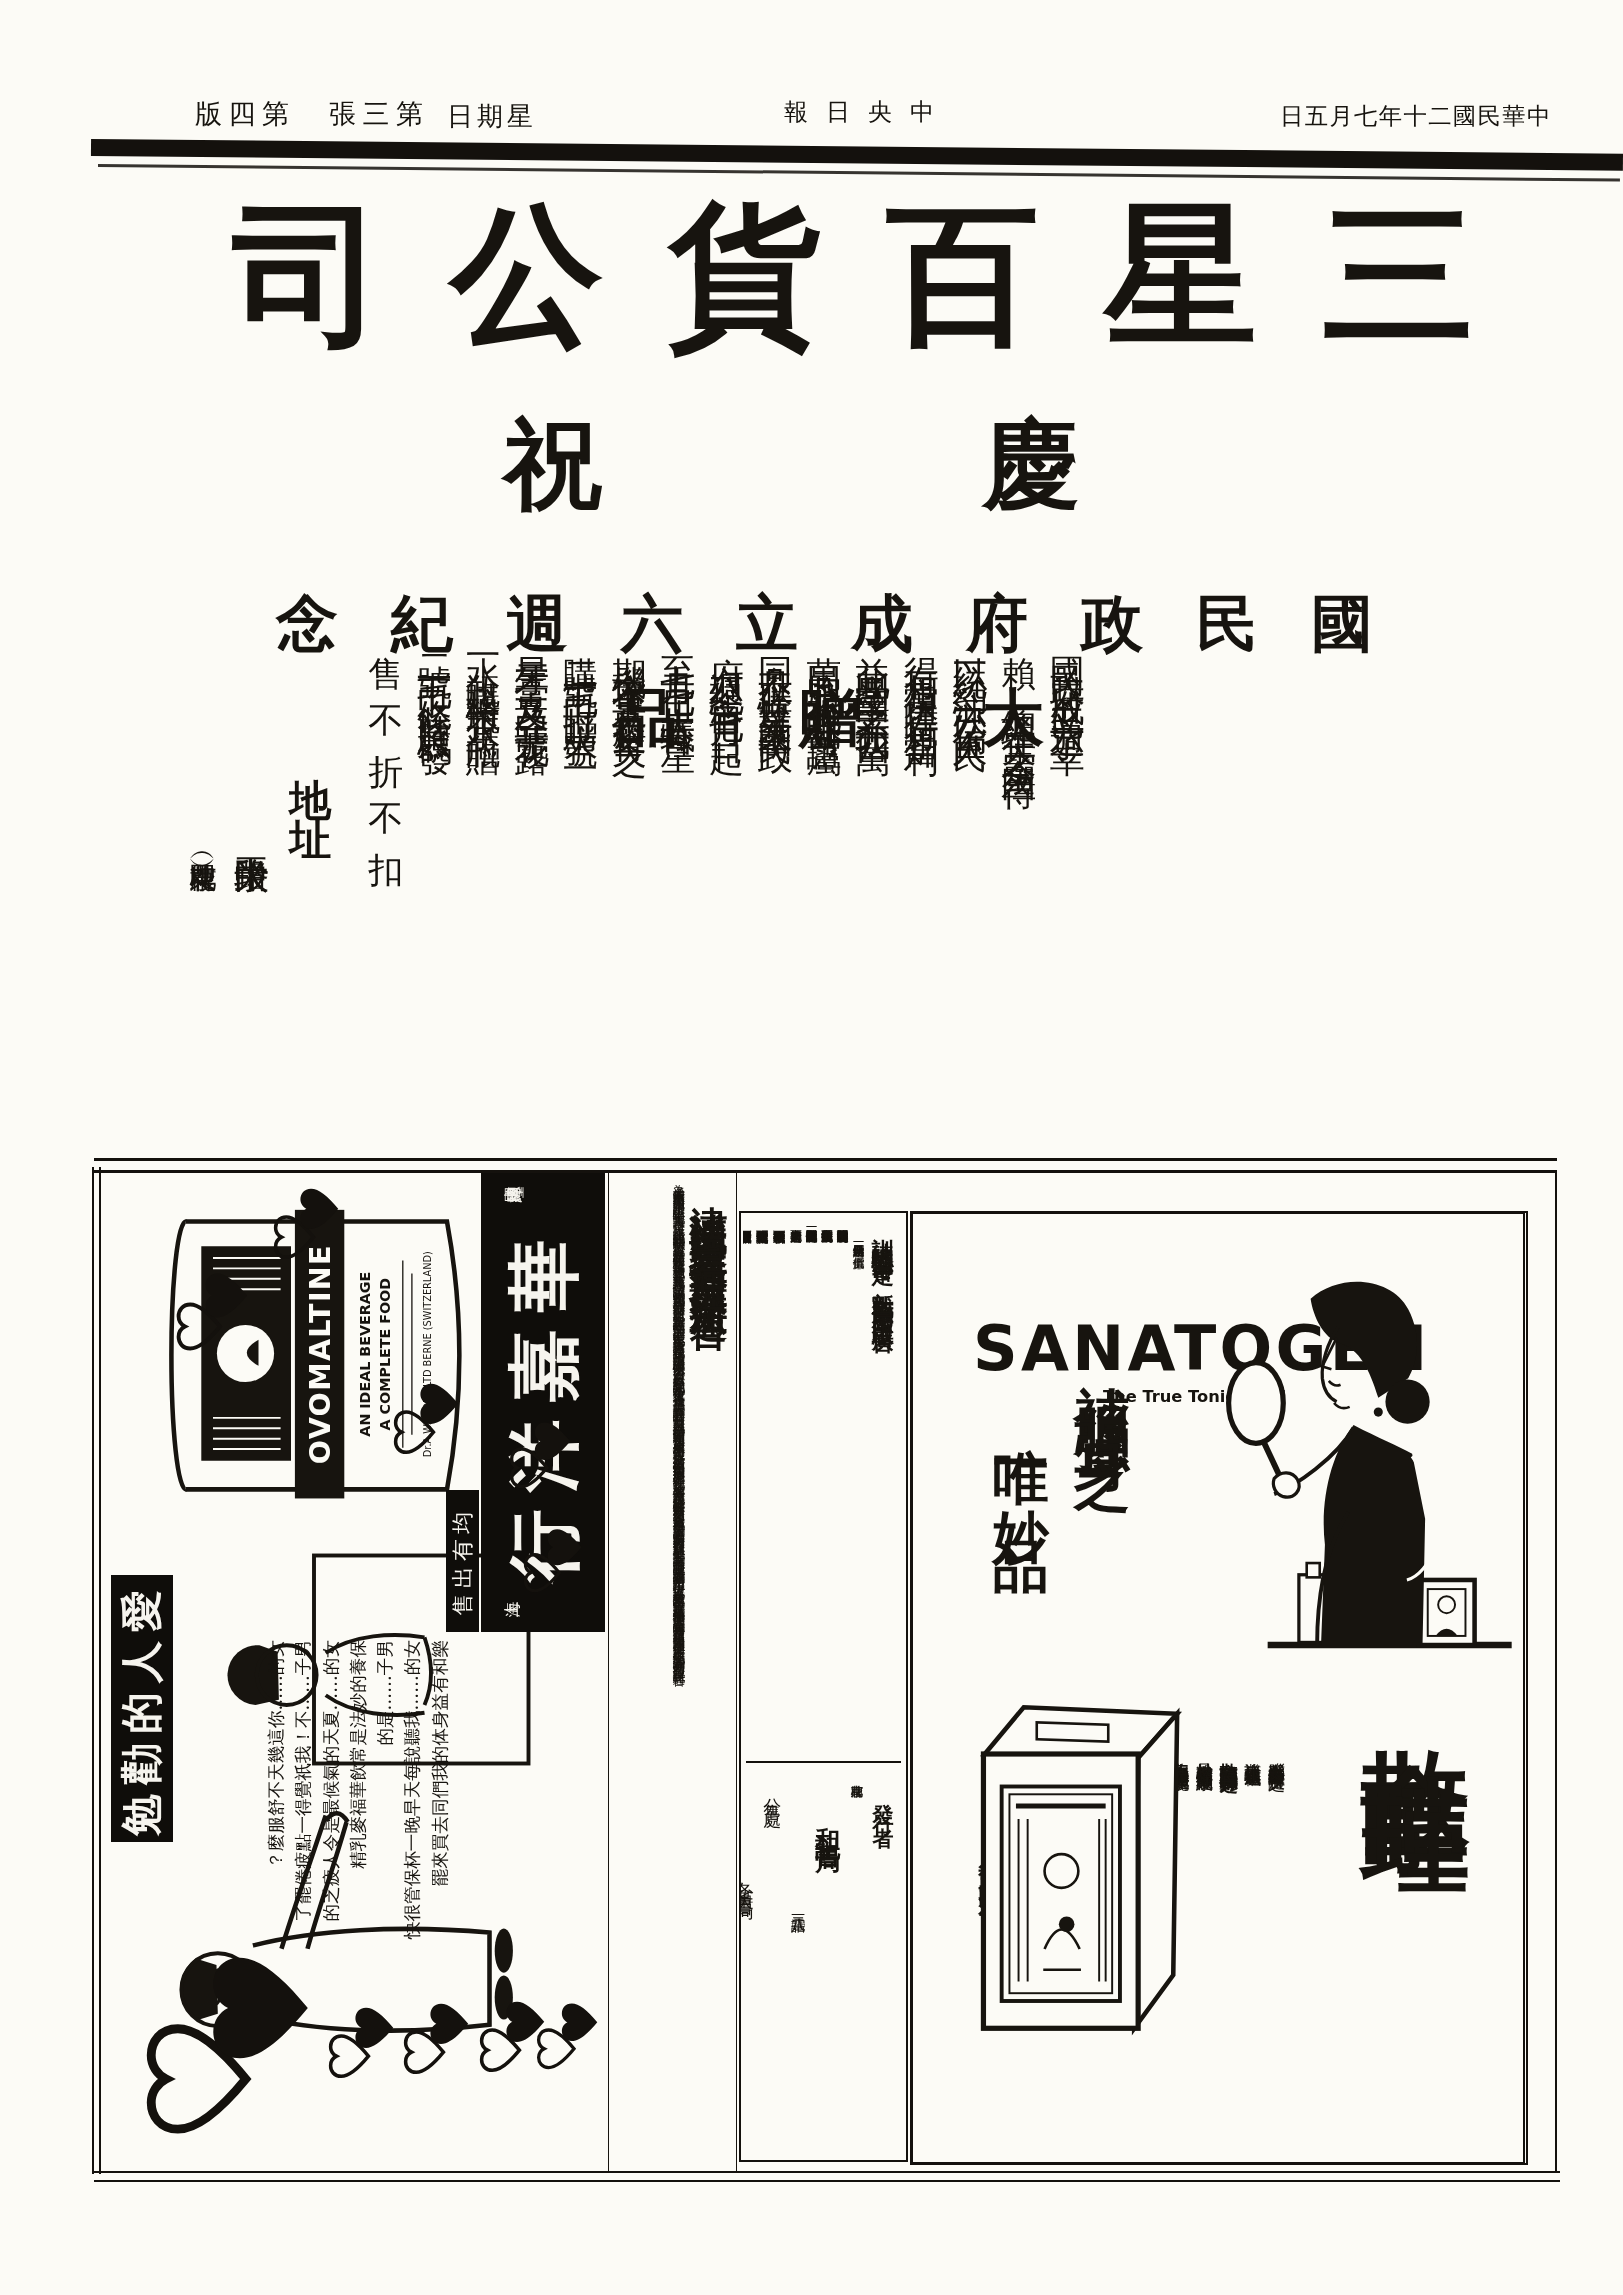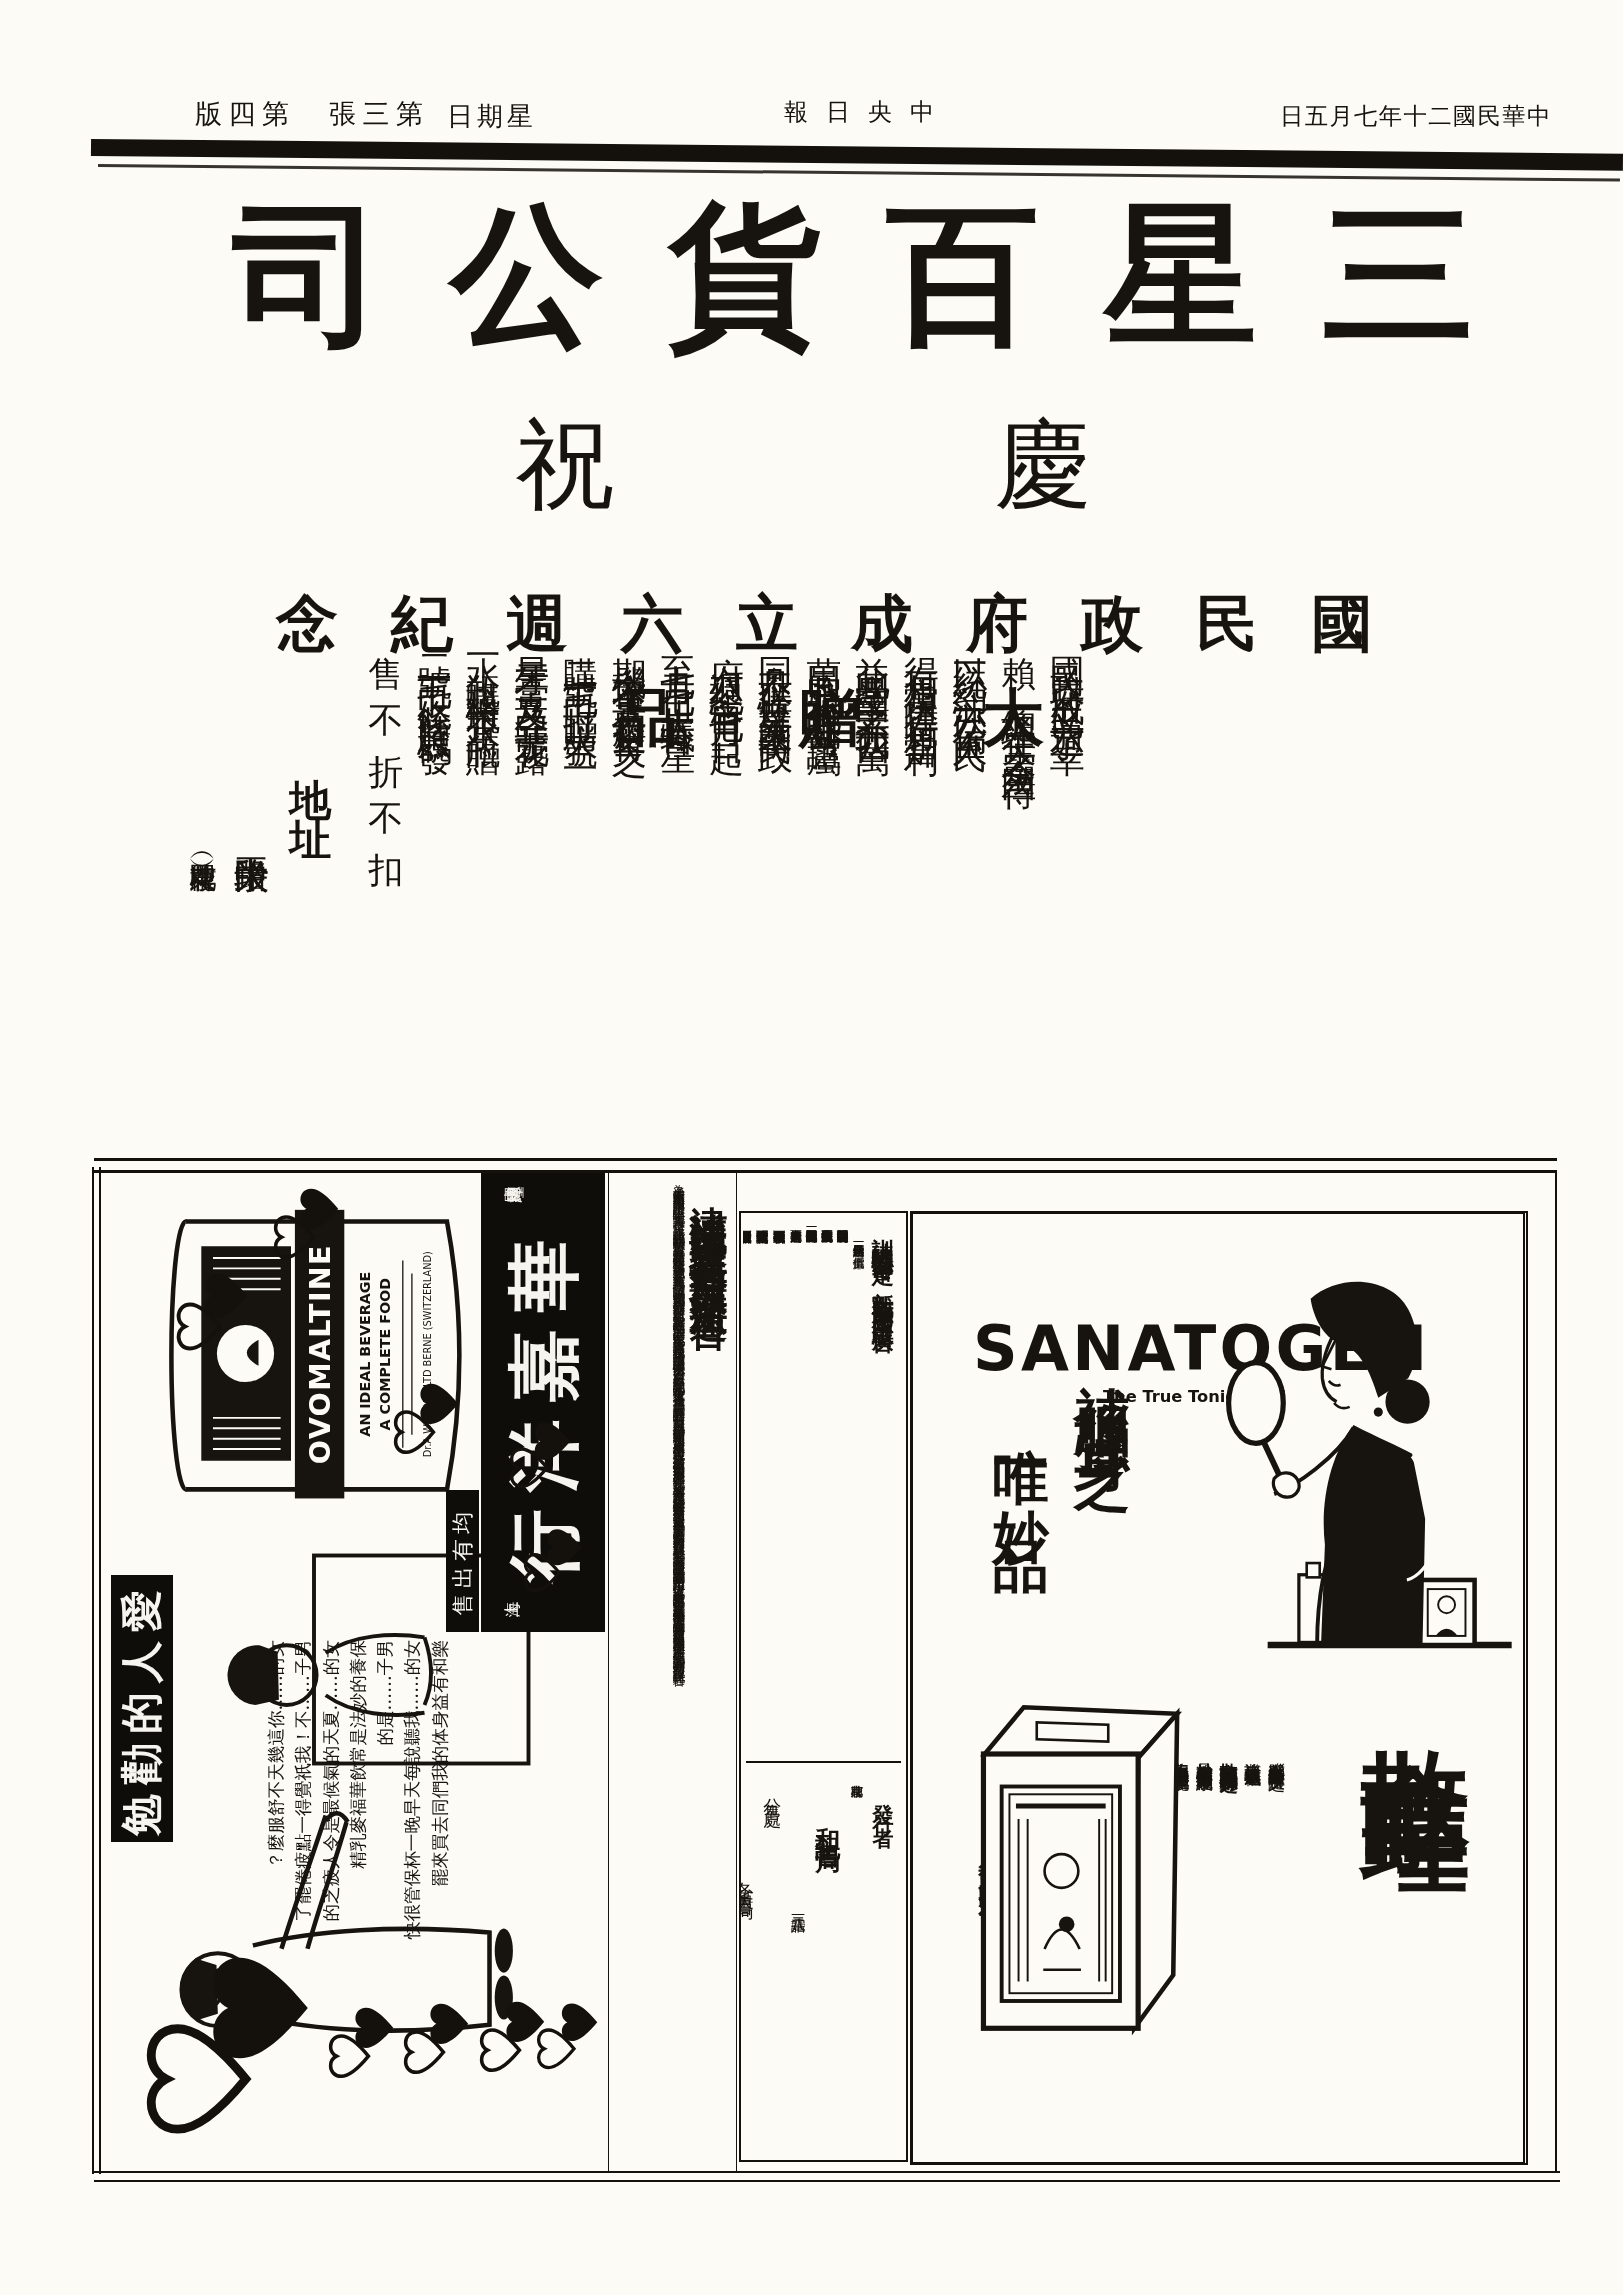--- a/index.html
+++ b/index.html
@@ -9,21 +9,21 @@
   .v{writing-mode:vertical-rl;text-orientation:upright;}
   .nowrap{white-space:nowrap;}
   
   .mast{font-weight:400;}
   .bar1{left:91px;top:139px;width:1532px;height:17px;background:#14110d;
         transform:rotate(0.55deg);transform-origin:left center;}
   .bar2{left:98px;top:164px;width:1522px;height:3.3px;background:#14110d;opacity:.85;
         transform:rotate(0.55deg);transform-origin:left center;}
   
   .company{left:232px;top:190px;font-size:153px;line-height:1.1;font-weight:700;letter-spacing:65px;}
-  .qingzhu{left:516px;top:400px;font-size:98px;font-weight:400;letter-spacing:380px;}
+  .qingzhu{left:504px;top:400px;font-size:98px;font-weight:700;letter-spacing:380px;}
   .anniv{left:276px;top:582px;font-size:62px;font-weight:700;letter-spacing:53px;}
   .gift{left:616px;top:676px;font-size:62px;font-weight:700;letter-spacing:121px;}
   
   .maincols{left:354px;top:629px;height:514px;font-size:35px;line-height:1;letter-spacing:8.5px;}
   .maincols .c{margin:0 13.7px;}
   .maincols .sp{letter-spacing:49px;}
   
   .addr{left:185px;top:745px;height:338px;}
   .addr .lbl{font-size:42px;letter-spacing:38px;margin:0 7.8px;font-weight:700;}
   .addr .l1{font-size:35px;padding-top:85px;margin:0 6.5px;}

